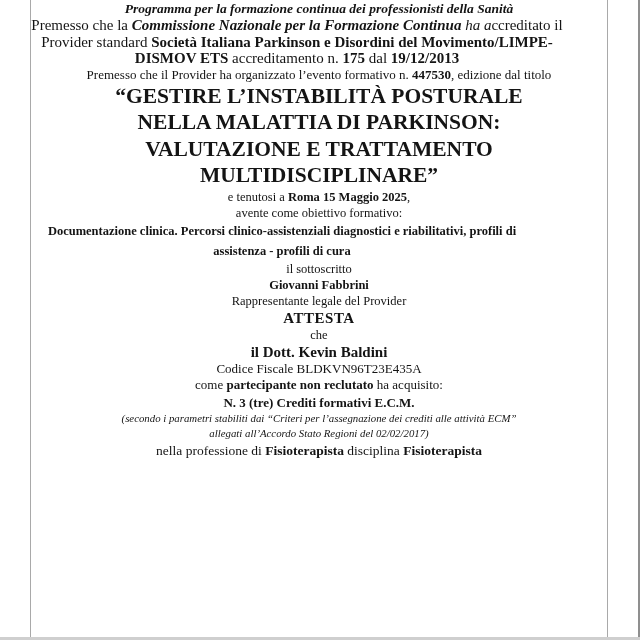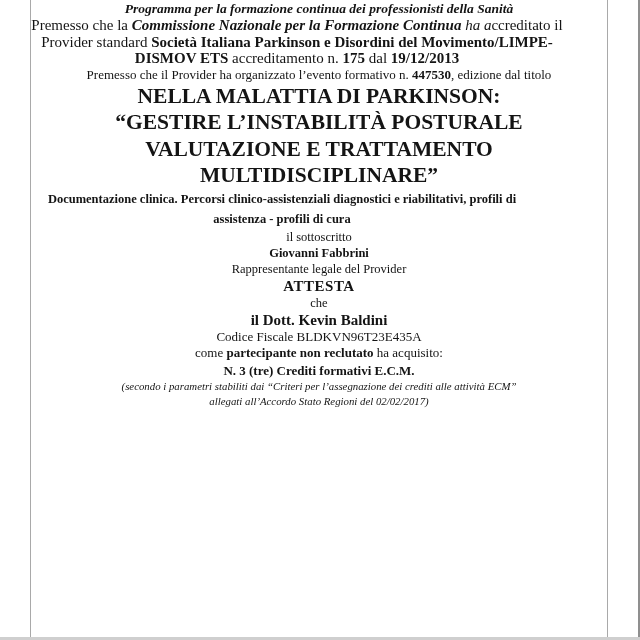--- a/index.html
+++ b/index.html
@@ -135,26 +135,30 @@
 
   <div class="content">
 
     <p class="program-header">Programma per la formazione continua dei professionisti della Sanità</p>
 
     <p class="premise-provider"><span>Premesso che la </span><span class="bi">Commissione Nazionale per la Formazione Continua</span><span class="i"> ha a</span><span>ccreditato il Provider standard </span><span class="b">Società Italiana Parkinson e Disordini del Movimento/LIMPE-DISMOV ETS</span><span> accreditamento n. </span><span class="b">175</span><span> dal </span><span class="b">19/12/2013</span></p>
 
     <p class="premise-event"><span>Premesso che il Provider ha organizzato l’evento formativo n. </span><span class="b">447530</span><span>, edizione dal titolo</span></p>
 
     <div class="event-title">
+      <div>“GESTIRE L’INSTABILITÀ POSTURALE</div>
       <div>NELLA MALATTIA DI PARKINSON:</div>
-      <div>“GESTIRE L’INSTABILITÀ POSTURALE</div>
       <div>VALUTAZIONE E TRATTAMENTO</div>
       <div>MULTIDISCIPLINARE”</div>
     </div>
 
+    <div class="venue-block">
+      <div><span>e tenutosi a </span><span class="b">Roma 15 Maggio 2025</span><span>,</span></div>
+      <div>avente come obiettivo formativo:</div>
+    </div>
 
     <p class="objective-text">Documentazione clinica. Percorsi clinico-assistenziali diagnostici e riabilitativi, profili di assistenza - profili di cura</p>
 
     <div class="signatory-block">
       <div>il sottoscritto</div>
       <div class="b">Giovanni Fabbrini</div>
       <div>Rappresentante legale del Provider</div>
     </div>
 
     <p class="attesta-verb">ATTESTA</p>
@@ -166,15 +170,16 @@
       <div>Codice Fiscale BLDKVN96T23E435A</div>
       <div><span>come </span><span class="b">partecipante non reclutato</span><span> ha acquisito:</span></div>
     </div>
 
     <p class="credits-amount">N. 3 (tre) Crediti formativi E.C.M.</p>
     <div class="credits-note">
       <div>(secondo i parametri stabiliti dai “Criteri per l’assegnazione dei crediti alle attività ECM”</div>
       <div>allegati all’Accordo Stato Regioni del 02/02/2017)</div>
     </div>
 
+    <p class="profession-line"><span>nella professione di </span><span class="b">Fisioterapista</span><span> disciplina </span><span class="b">Fisioterapista</span></p>
 
   </div>
 </div>
 
 </body></html>

